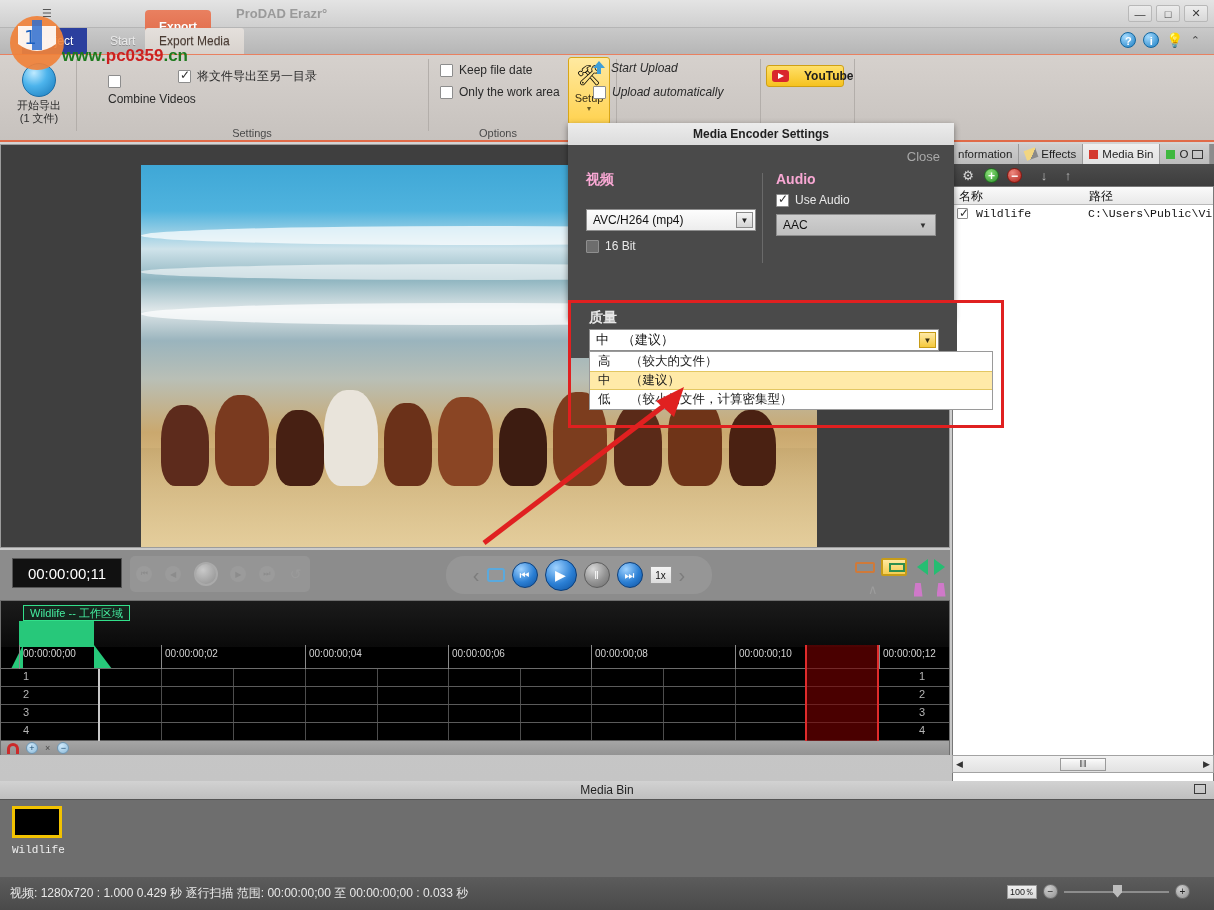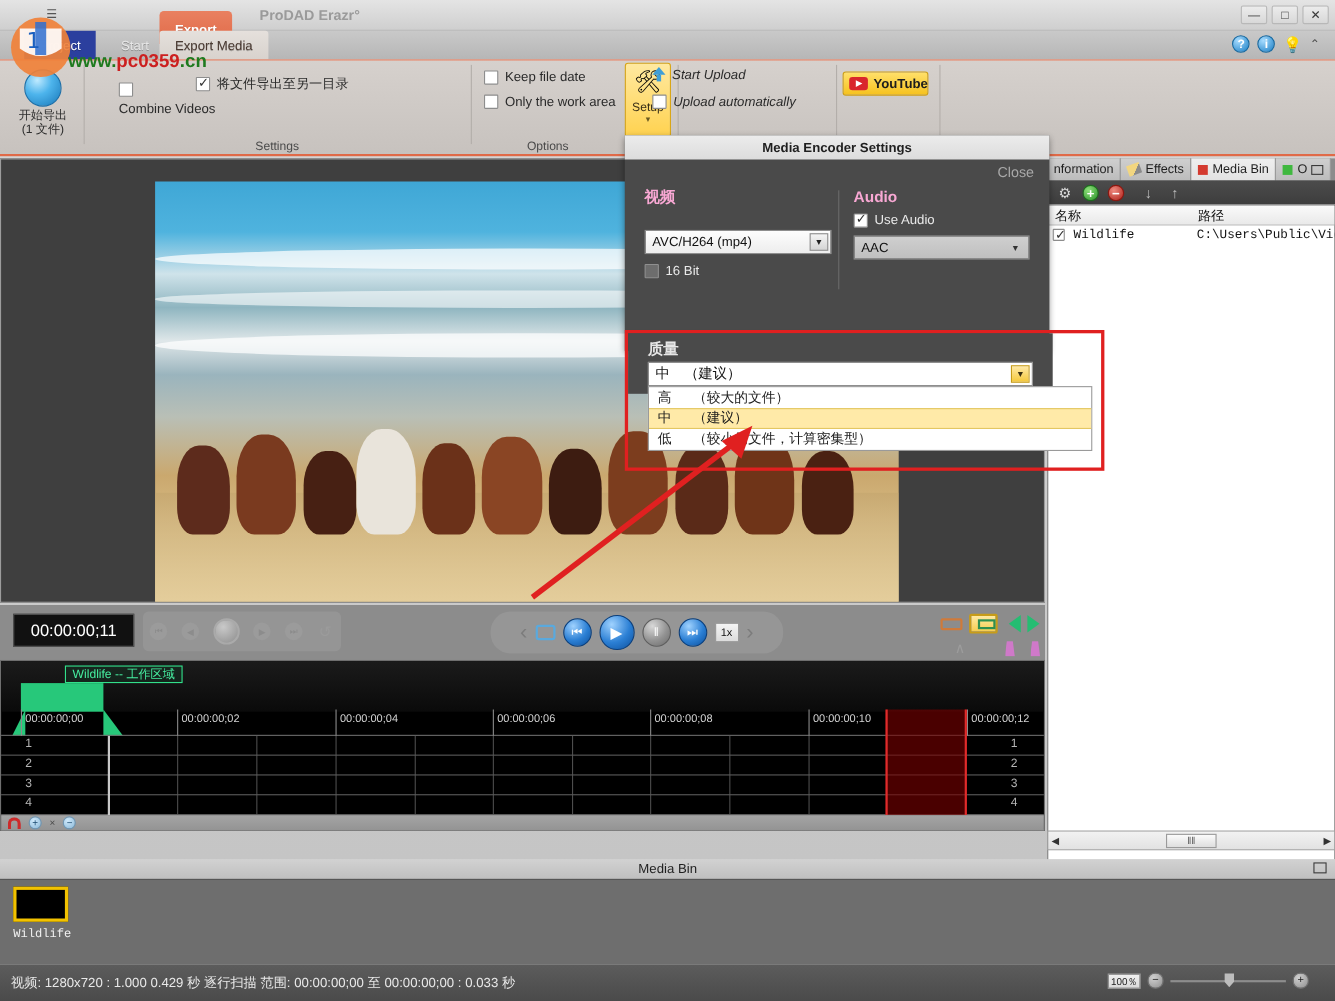--- a/index.html
+++ b/index.html
@@ -122,21 +122,21 @@
     text-align: center;
   }
   .setup-ico { font-size: 20px; line-height: 34px; }
   .setup-lbl { font-size: 11px; color: #3a3018; line-height: 12px; }
   .setup-car { font-size: 8px; color: #6a5a22; }
 
   .ytbtn {
     position: absolute; left: 766px; top: 64px; width: 78px; height: 22px;
     background: linear-gradient(#ffe06a, #f6c21f);
     border: 1px solid #cfa014; border-radius: 3px;
-    display: flex; align-items: center; gap: 5px; padding-left: 5px;
+    display: flex; align-items: center; gap: 15px; padding-left: 5px;
   }
   .yt-ico {
     width: 17px; height: 12px; background: #d9262c; border-radius: 3px;
     position: relative; flex: none;
   }
   .yt-ico::after {
     content: ""; position: absolute; left: 6px; top: 3px;
     border-left: 6px solid #fff;
     border-top: 3px solid transparent; border-bottom: 3px solid transparent;
   }
@@ -359,21 +359,21 @@
 
   
   .timeline {
     position: absolute; left: 0; top: 600px; width: 950px; height: 155px;
     background: #000; border: 1px solid #6f6f6f;
   }
   .tl-workbar { position: absolute; left: 0; top: 0; width: 100%; height: 46px; background: linear-gradient(#1b1b1b, #0a0a0a); }
   .wa-tab {
     position: absolute; left: 22px; top: 4px; height: 16px;
     border: 1px solid #32e08a; color: #46eea0; font-size: 11px;
-    padding: 0 6px; line-height: 15px; background: rgba(20,60,40,.4); margin-left: 36px;
+    padding: 0 6px; line-height: 15px; background: rgba(20,60,40,.4);
   }
   .wa-block { position: absolute; left: 18px; top: 20px; width: 75px; height: 26px; background: #27c87a; }
   .wa-tail { position: absolute; left: 93px; top: 44px; width: 0; height: 0; border-left: 18px solid #27c87a; border-top: 24px solid transparent; }
   .wa-head { position: absolute; left: 10px; top: 44px; width: 0; height: 0; border-right: 12px solid #27c87a; border-top: 24px solid transparent; }
   .ruler { position: absolute; left: 0; top: 44px; width: 100%; height: 24px; border-bottom: 1px solid #6c6c6c; }
   .rtick { position: absolute; top: 0; height: 24px; border-left: 1px solid #8a8a8a; font-size: 10px; color: #d2d2d2; padding-left: 3px; line-height: 18px; }
   .tracks { position: absolute; left: 0; top: 68px; width: 100%; height: 72px; }
   .trk { position: relative; height: 18px; border-bottom: 1px solid #5b5b5b; }
   .trk-no-l { position: absolute; left: 22px; top: 1px; font-size: 11px; color: #b5b5b5; }
   .trk-no-r { position: absolute; right: 24px; top: 1px; font-size: 11px; color: #b5b5b5; }

